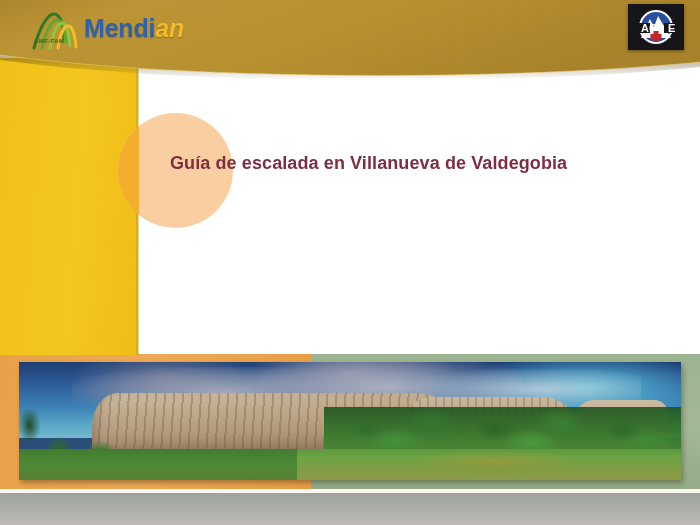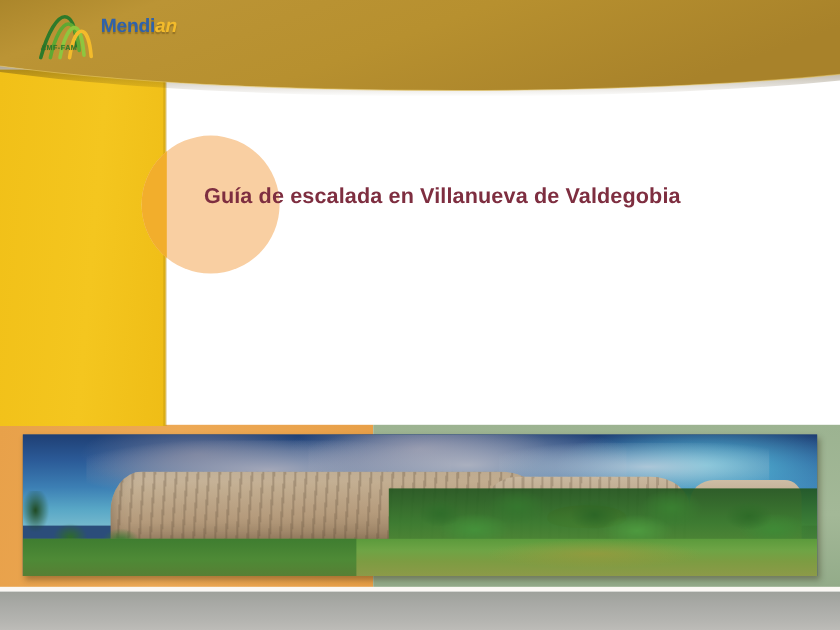--- a/index.html
+++ b/index.html
@@ -153,21 +153,21 @@
 
   
   .logo-mendian{
     position:absolute;left:30px;top:8px;width:170px;height:46px;
   }
   .logo-mark{
     position:absolute;left:0px;top:0px;width:56px;height:44px;
   }
   .logo-wordmark{
     position:absolute;left:54px;top:6px;
-    font-size:16px;font-weight:bold;letter-spacing:-.2px;
+    font-size:25px;font-weight:bold;letter-spacing:-.2px;
     white-space:nowrap;
     text-shadow:0 1px 1px rgba(70,50,10,.35);
   }
   .logo-word-blue{color:#2f62ab;}
   .logo-word-yellow{color:#f3bb2b;font-style:italic;}
   .logo-sub{
     position:absolute;left:4px;top:30px;
     font-size:6px;font-weight:bold;letter-spacing:.4px;
     color:#2d7a2a;white-space:nowrap;
     text-shadow:0 0 1px rgba(0,0,0,.25);
@@ -249,16 +249,32 @@
         <path d="M4,40 C10,18 18,6 24,6 C30,6 33,16 34,30" fill="none" stroke="#2d7a2a" stroke-width="3" stroke-linecap="round"></path>
         <path d="M12,40 C16,22 22,12 27,12 C32,12 35,22 36,34" fill="none" stroke="#5fa832" stroke-width="3" stroke-linecap="round"></path>
         <path d="M20,40 C23,24 28,15 32,15 C36,15 39,25 40,38" fill="none" stroke="#8ec63f" stroke-width="3" stroke-linecap="round"></path>
         <path d="M28,40 C30,26 34,18 38,18 C42,18 45,27 46,39" fill="none" stroke="#f3bb2b" stroke-width="3" stroke-linecap="round"></path>
       </svg>
     </div>
     <div class="logo-sub">AMF-FAM</div>
     <div class="logo-wordmark"><span class="logo-word-blue">Mendi</span><span class="logo-word-yellow">an</span></div>
   </div>
 
+  <div class="badge-age">
+    <svg width="56" height="46" viewBox="0 0 56 46" xmlns="http://www.w3.org/2000/svg">
+      <rect x="0" y="0" width="56" height="46" fill="#16161a"></rect>
+      <circle cx="28" cy="23" r="17" fill="#ffffff"></circle>
+      <circle cx="28" cy="23" r="15" fill="#2b4fa0"></circle>
+      <path d="M13,34 L22,15 L26,23 L30,12 L43,34 Z" fill="#ffffff"></path>
+      <rect x="6" y="19" width="16" height="10" fill="#16161a"></rect>
+      <rect x="36" y="19" width="16" height="10" fill="#16161a"></rect>
+      <text x="13" y="28" font-family="Liberation Sans, sans-serif" font-size="11" font-weight="bold" fill="#ffffff">AG</text>
+      <text x="40" y="28" font-family="Liberation Sans, sans-serif" font-size="11" font-weight="bold" fill="#ffffff">E</text>
+      <g>
+        <rect x="25.5" y="27" width="5" height="11" fill="#c1272d"></rect>
+        <rect x="22.5" y="30" width="11" height="5" fill="#c1272d"></rect>
+      </g>
+    </svg>
+  </div>
 
   <div class="slide-title">Guía de escalada en Villanueva de Valdegobia</div>
 
 </div>
 
 </body></html>

